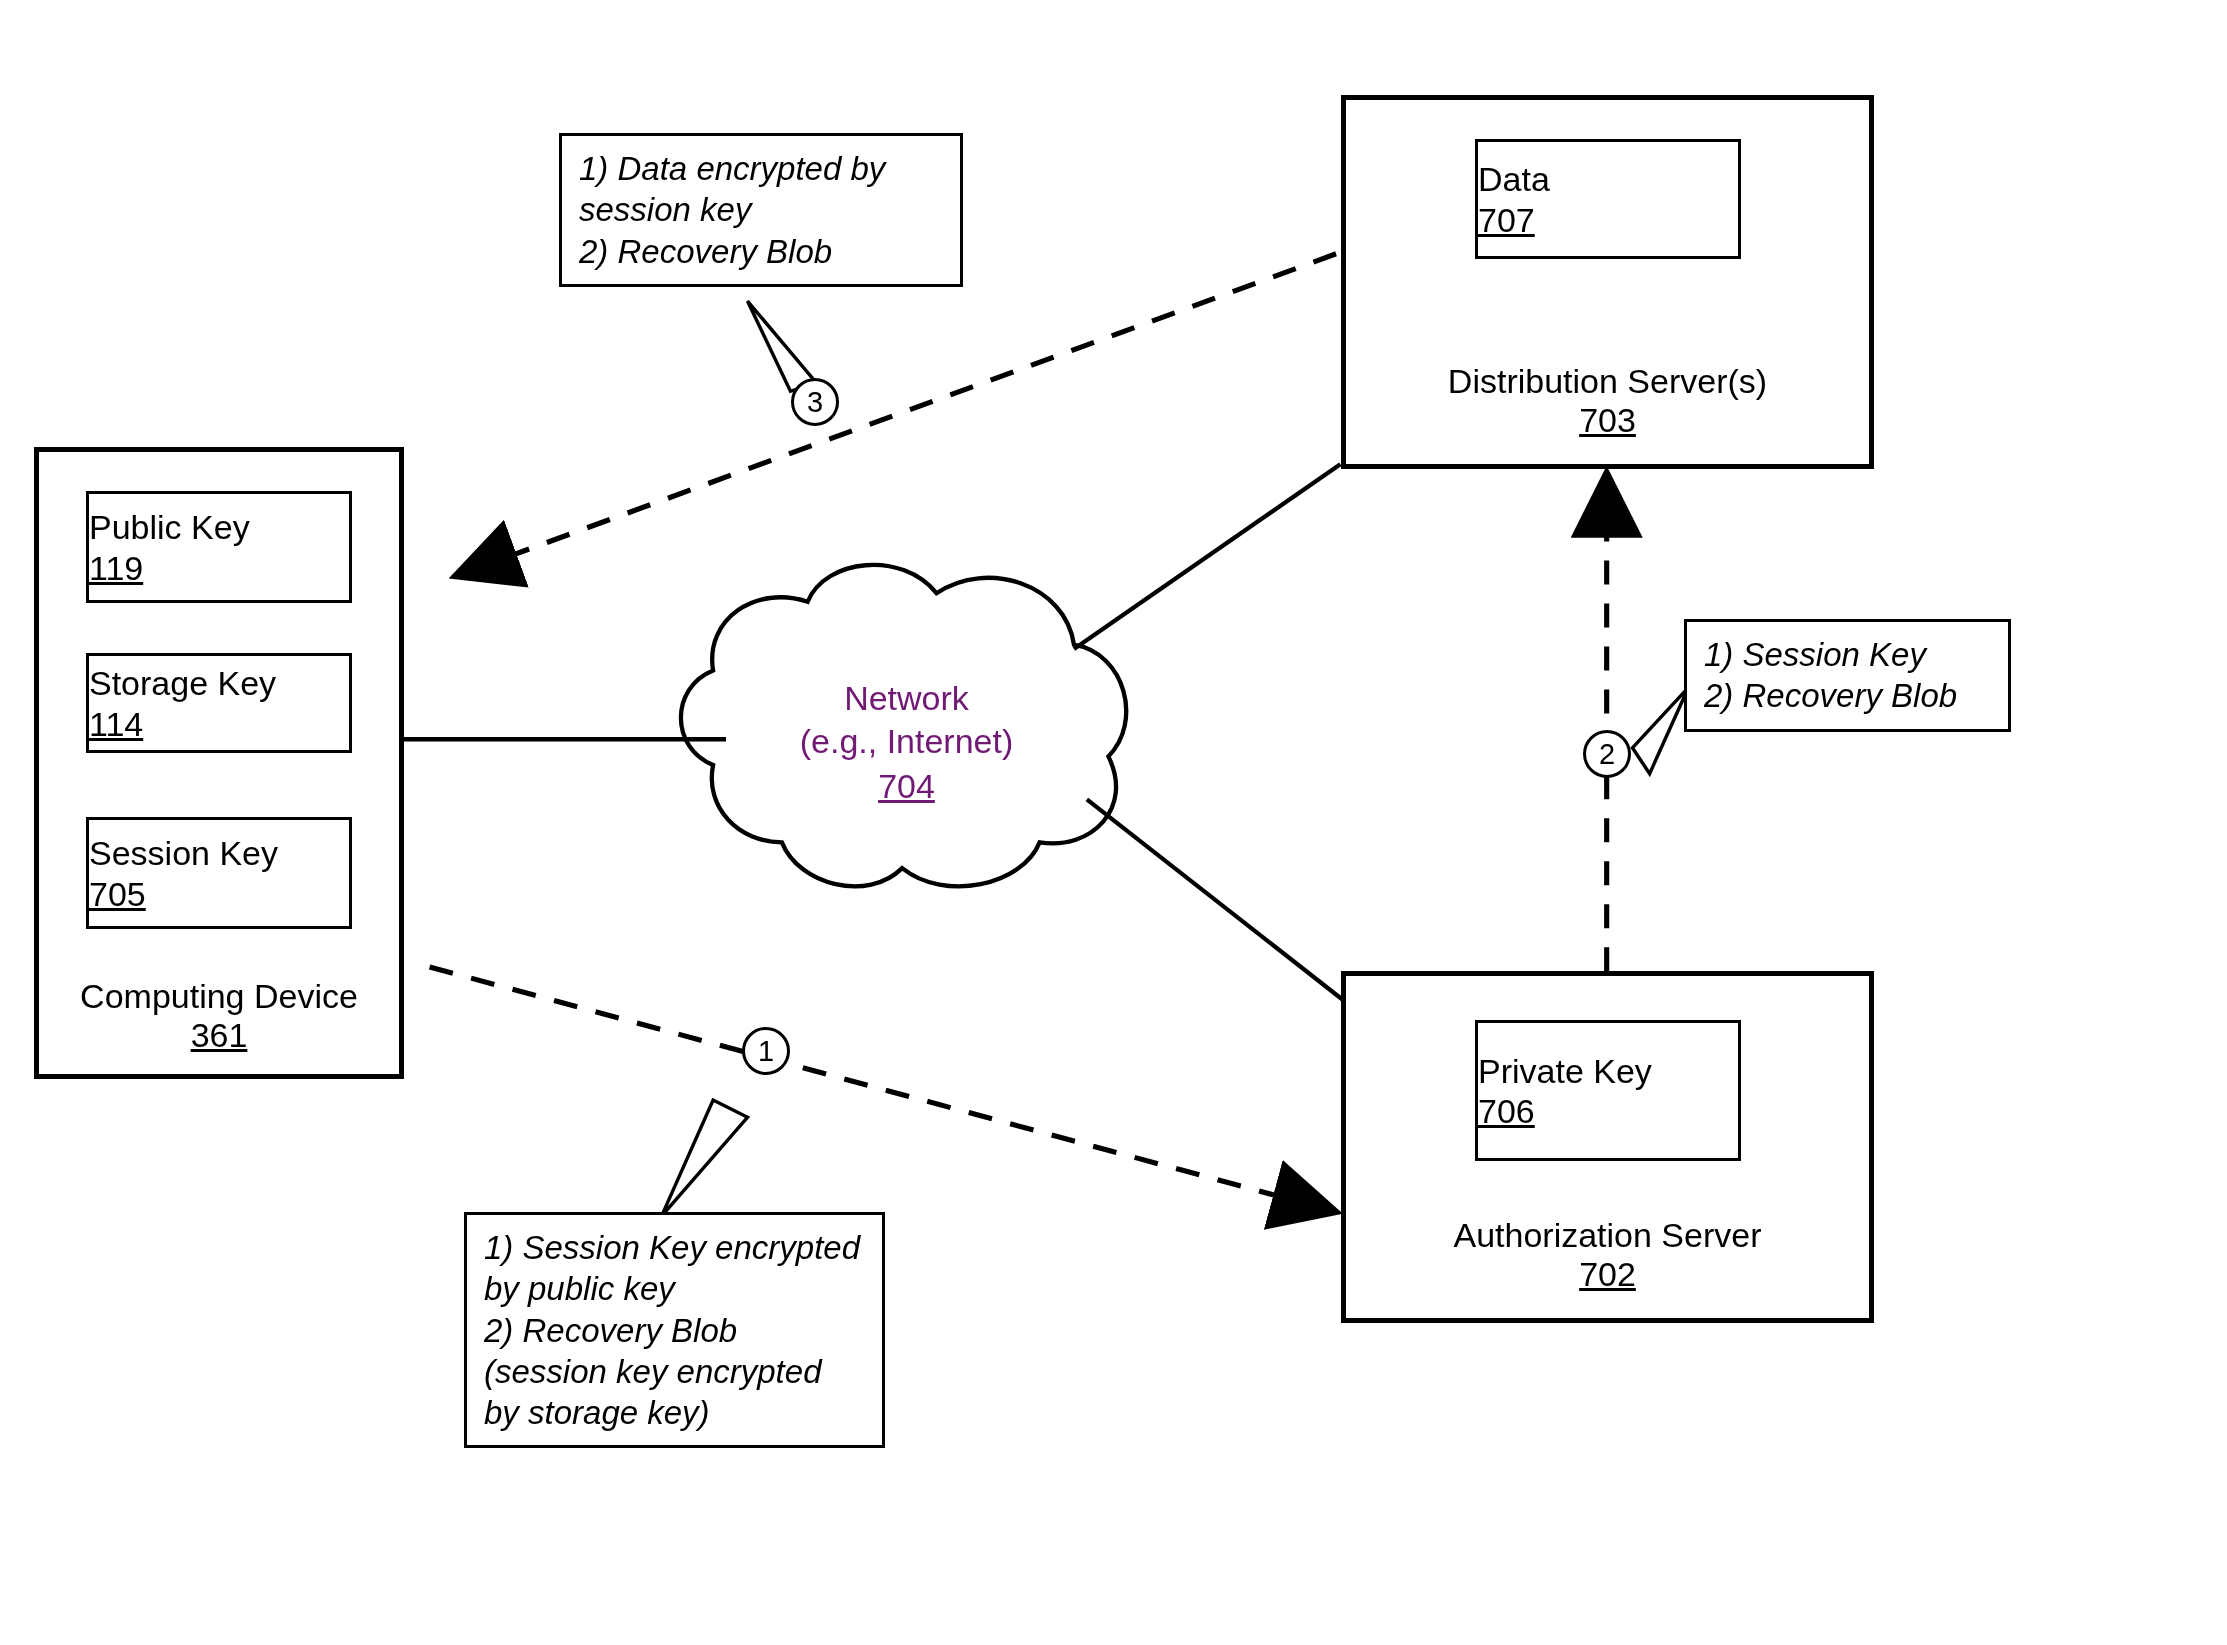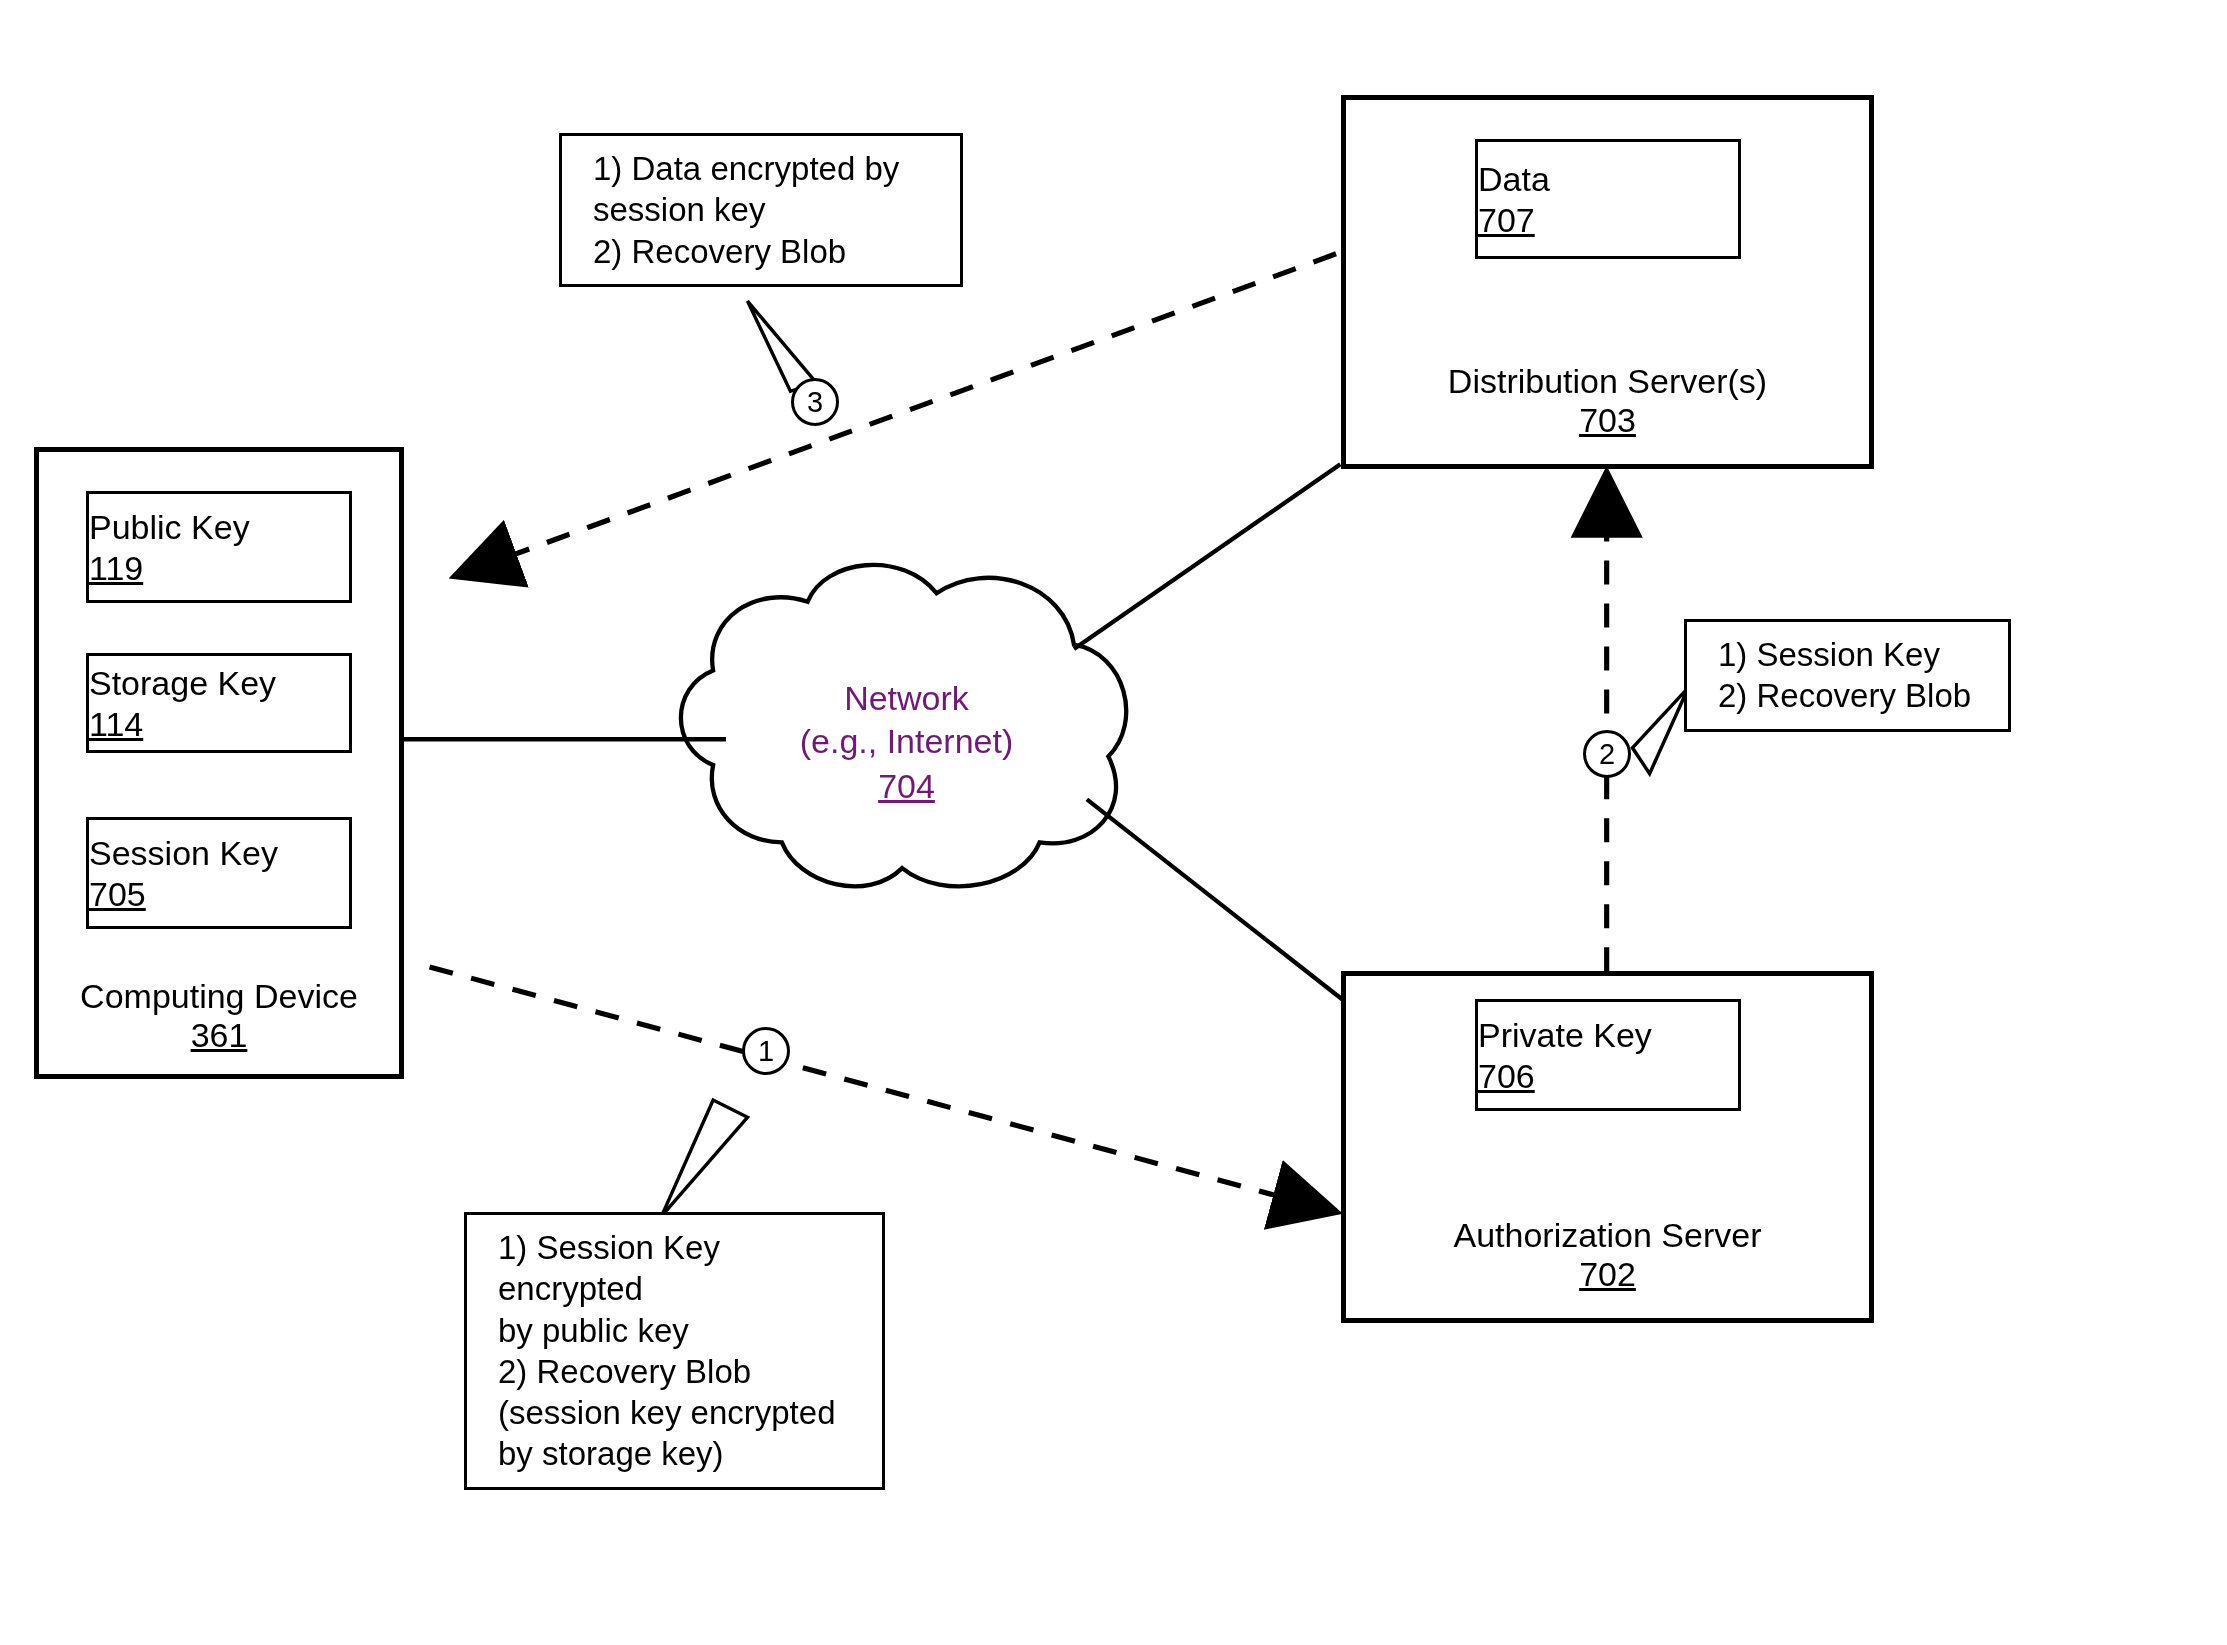--- a/index.html
+++ b/index.html
@@ -46,24 +46,25 @@
     text-align: center;
     font-size: 34px;
     color: #000;
   }
   .callout {
     position: absolute;
     border: 3.4px solid #000;
     background: #fff;
     font-size: 33px;
     color: #000;
-    padding: 12px 31px;
+    padding: 12px 17px;
     box-sizing: border-box;
     text-align: left;
     line-height: 1.25;
+    font-style: italic;
   }
   .step-circle {
     position: absolute;
     width: 48px;
     height: 48px;
     border: 3.4px solid #000;
     border-radius: 50%;
     background: #fff;
     display: flex;
     align-items: center;
@@ -159,21 +160,21 @@
       <div class="label">Data</div>
       <div class="ref">707</div>
     </div>
     <div class="caption" style="left:0; right:0; bottom:24px;">
       <div>Distribution Server(s)</div>
       <div class="ref">703</div>
     </div>
   </div>
 
   <div class="box" style="left:1341px; top:971px; width:533px; height:352px;">
-    <div class="inner-box" style="left:129px; top:23px; width:266px; height:112px;">
+    <div class="inner-box" style="left:129px; top:44px; width:266px; height:141px;">
       <div class="label">Private Key</div>
       <div class="ref">706</div>
     </div>
     <div class="caption" style="left:0; right:0; bottom:24px;">
       <div>Authorization Server</div>
       <div class="ref">702</div>
     </div>
   </div>
 
   <div class="cloud" style="left:739px; top:662px; width:335px; height:172px;">

